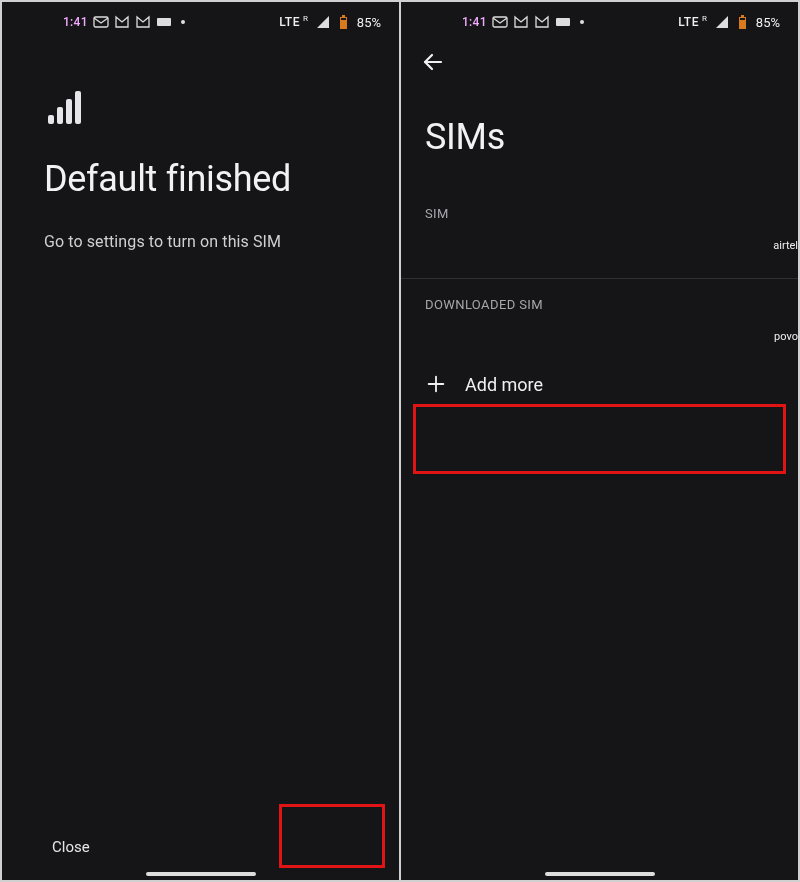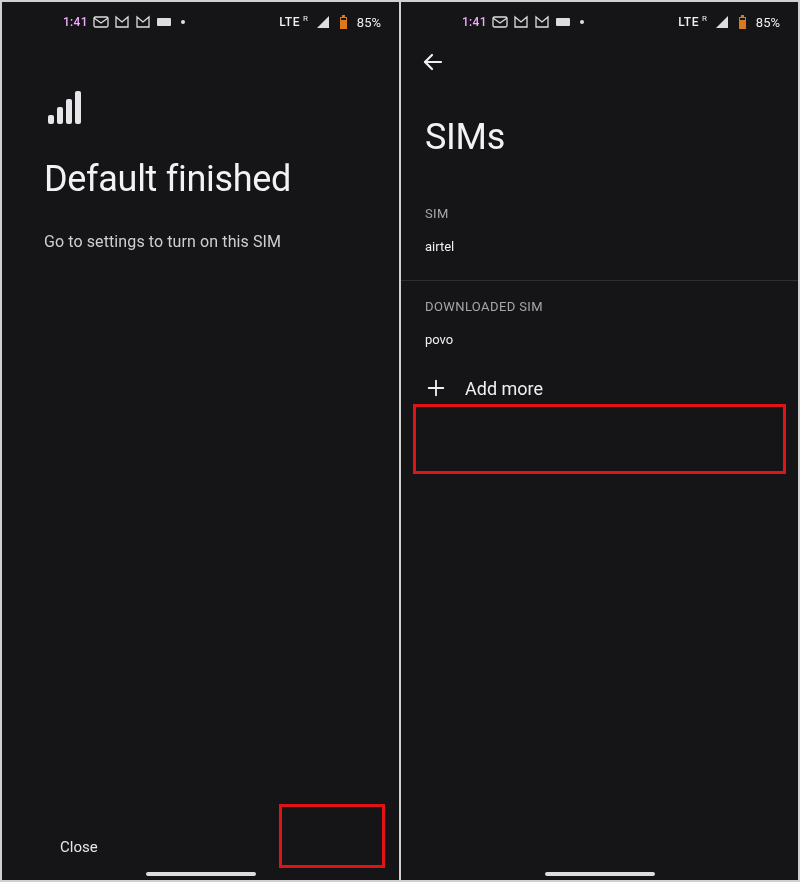--- a/index.html
+++ b/index.html
@@ -24,21 +24,21 @@
     .status-lte { font-size:12px; font-weight:500; letter-spacing:0.5px; color:#f0f0f0;}
     .status-superscript{ font-size:8px; position:relative; top:-4px; left:-2px; color:#f0f0f0;}
     .status-batt { font-size:13px; color:#f0f0f0; }
     .dot { width:4px; height:4px; background:#e0e0e0; border-radius:50%; margin-left:4px;}
     
     .hero-icon { margin:48px 0 0 46px; width:40px; height:40px; display:flex; align-items:flex-end; gap:3px;}
     .hero-icon span {width:6px; background:#e6e6ea; border-radius:2px;}
     .h1 { font-size:36px; font-weight:400; color:#f2f2f5; letter-spacing:-0.3px; margin:34px 0 0 42px;}
     .sub { font-size:16px; font-weight:400; color:#cfcfd4; margin:32px 0 0 42px; letter-spacing:0.1px;}
     .footer-row {
-      position:absolute; bottom:24px; left:16px; right:0;
+      position:absolute; bottom:24px; left:8px; right:0;
       display:flex; align-items:center; justify-content:space-between;
       padding:0 24px 0 42px;
     }
     .close-link { font-size:15px; color:#e6e6ea; }
     .settings-btn {
       background:#ededf5; color:#222; border-radius:22px;
       padding:10px 18px; font-size:14px; font-weight:500;
     }
     .highlight-box {
       position:absolute; border:3px solid #e01414; pointer-events:none;
@@ -46,21 +46,21 @@
     .nav-pill {
       position:absolute; bottom:4px; left:50%; transform:translateX(-50%);
       width:110px; height:4px; background:#ddd; border-radius:3px;
     }
     
     .topbar { height:52px; display:flex; align-items:center; padding-left:20px; }
     .back-arrow { width:24px; height:24px; color:#f0f0f0;}
     .h1-r { font-size:36px; font-weight:400; color:#f2f2f5; margin:28px 0 0 24px; letter-spacing:-0.3px;}
     .section-label { font-size:13px; color:#a6a6ac; letter-spacing:0.4px; margin:48px 0 0 24px;}
     .sim-item { margin:18px 0 0 24px; padding-bottom:16px;}
-    .sim-name { font-size:13px; color:#f0f0f0; margin-bottom:4px;}
+    .sim-name { font-size:11px; color:#f0f0f0; margin-bottom:4px;text-align:right;}
     .sim-sub { font-size:13.5px; color:#a6a6ac; }
     .divider { height:1px; background:#2e2e33; margin:6px 0 0 0;}
     .add-more-row { display:flex; align-items:center; margin:14px 0 0 24px; gap:18px;}
     .plus-icon { width:22px; height:22px; }
     .add-more-text { font-size:18px; color:#f0f0f0; font-weight:400;}
   </style>
 </head>
 <body>
 
 <div class="phone">

